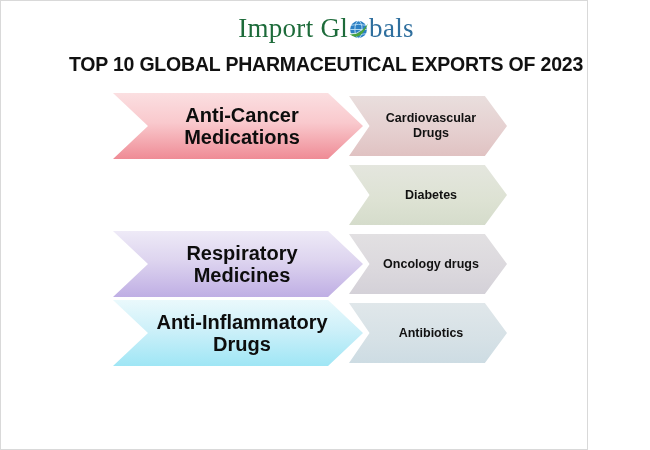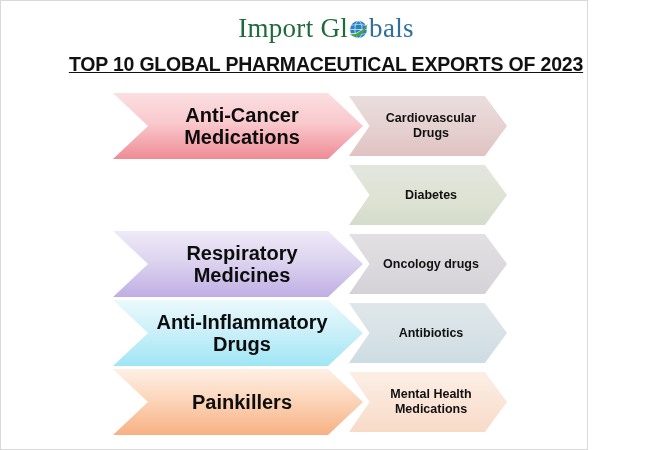--- a/index.html
+++ b/index.html
@@ -60,21 +60,20 @@
     position: absolute;
     top: 52px;
     left: 0;
     width: 650px;
     text-align: center;
     font-size: 19.5px;
     font-weight: bold;
     color: #111111;
     letter-spacing: -0.2px;
     white-space: nowrap;
-    text-decoration: underline;
   }
 
   
   .rows {
     position: absolute;
     top: 92px;
     left: 0;
     width: 650px;
   }
 
@@ -171,23 +170,15 @@
 
     <div class="row">
       <div class="chev chev-primary" style="background:linear-gradient(to bottom,#eaf9fc 0%,#cdf0f9 45%,#9fe6f5 100%);">
         <span class="chev-label">Anti-Inflammatory Drugs</span>
       </div>
       <div class="chev chev-secondary" style="background:linear-gradient(to bottom,#e0e7ea 0%,#d6e1e6 60%,#cddce3 100%);text-align:right;">
         <span class="chev-label">Antibiotics</span>
       </div>
     </div>
 
-    <div class="row">
-      <div class="chev chev-primary" style="background:linear-gradient(to bottom,#fdf0e6 0%,#fcd6bb 45%,#f7b183 100%);">
-        <span class="chev-label">Painkillers</span>
-      </div>
-      <div class="chev chev-secondary" style="background:linear-gradient(to bottom,#fceee5 0%,#fae3d4 60%,#f8dac7 100%);">
-        <span class="chev-label">Mental Health Medications</span>
-      </div>
-    </div>
 
   </div>
 </div>
 
 </body></html>

